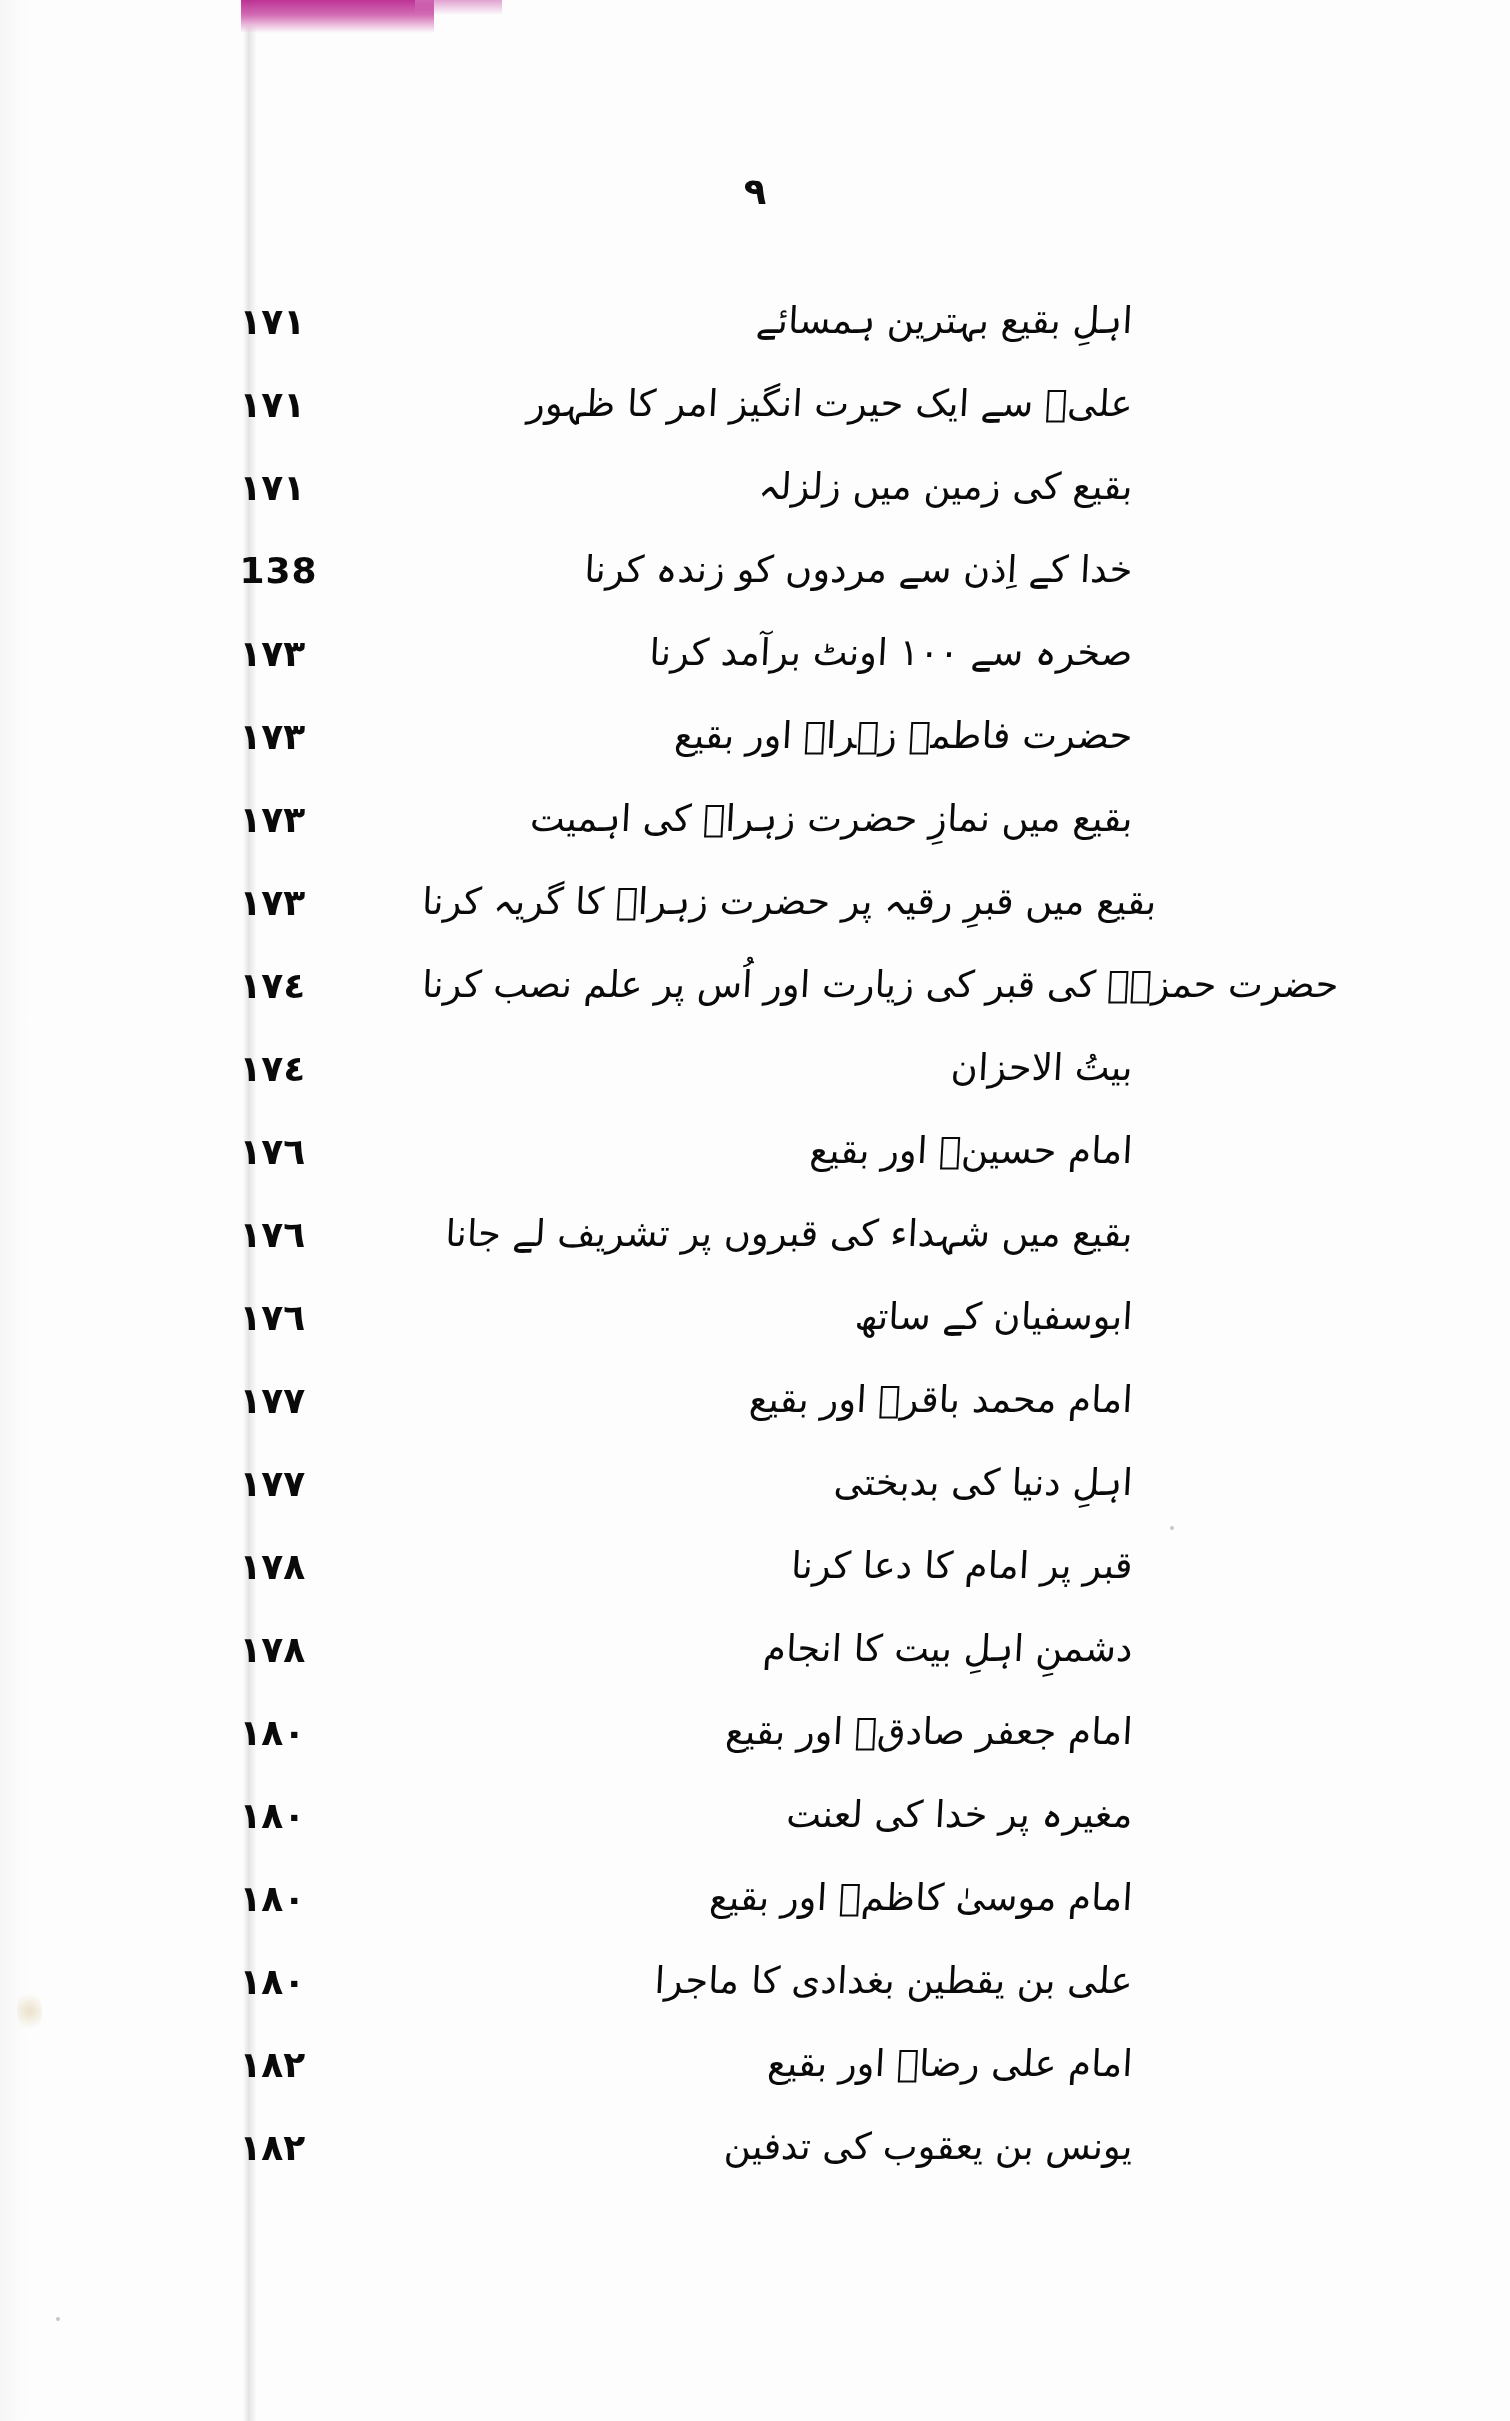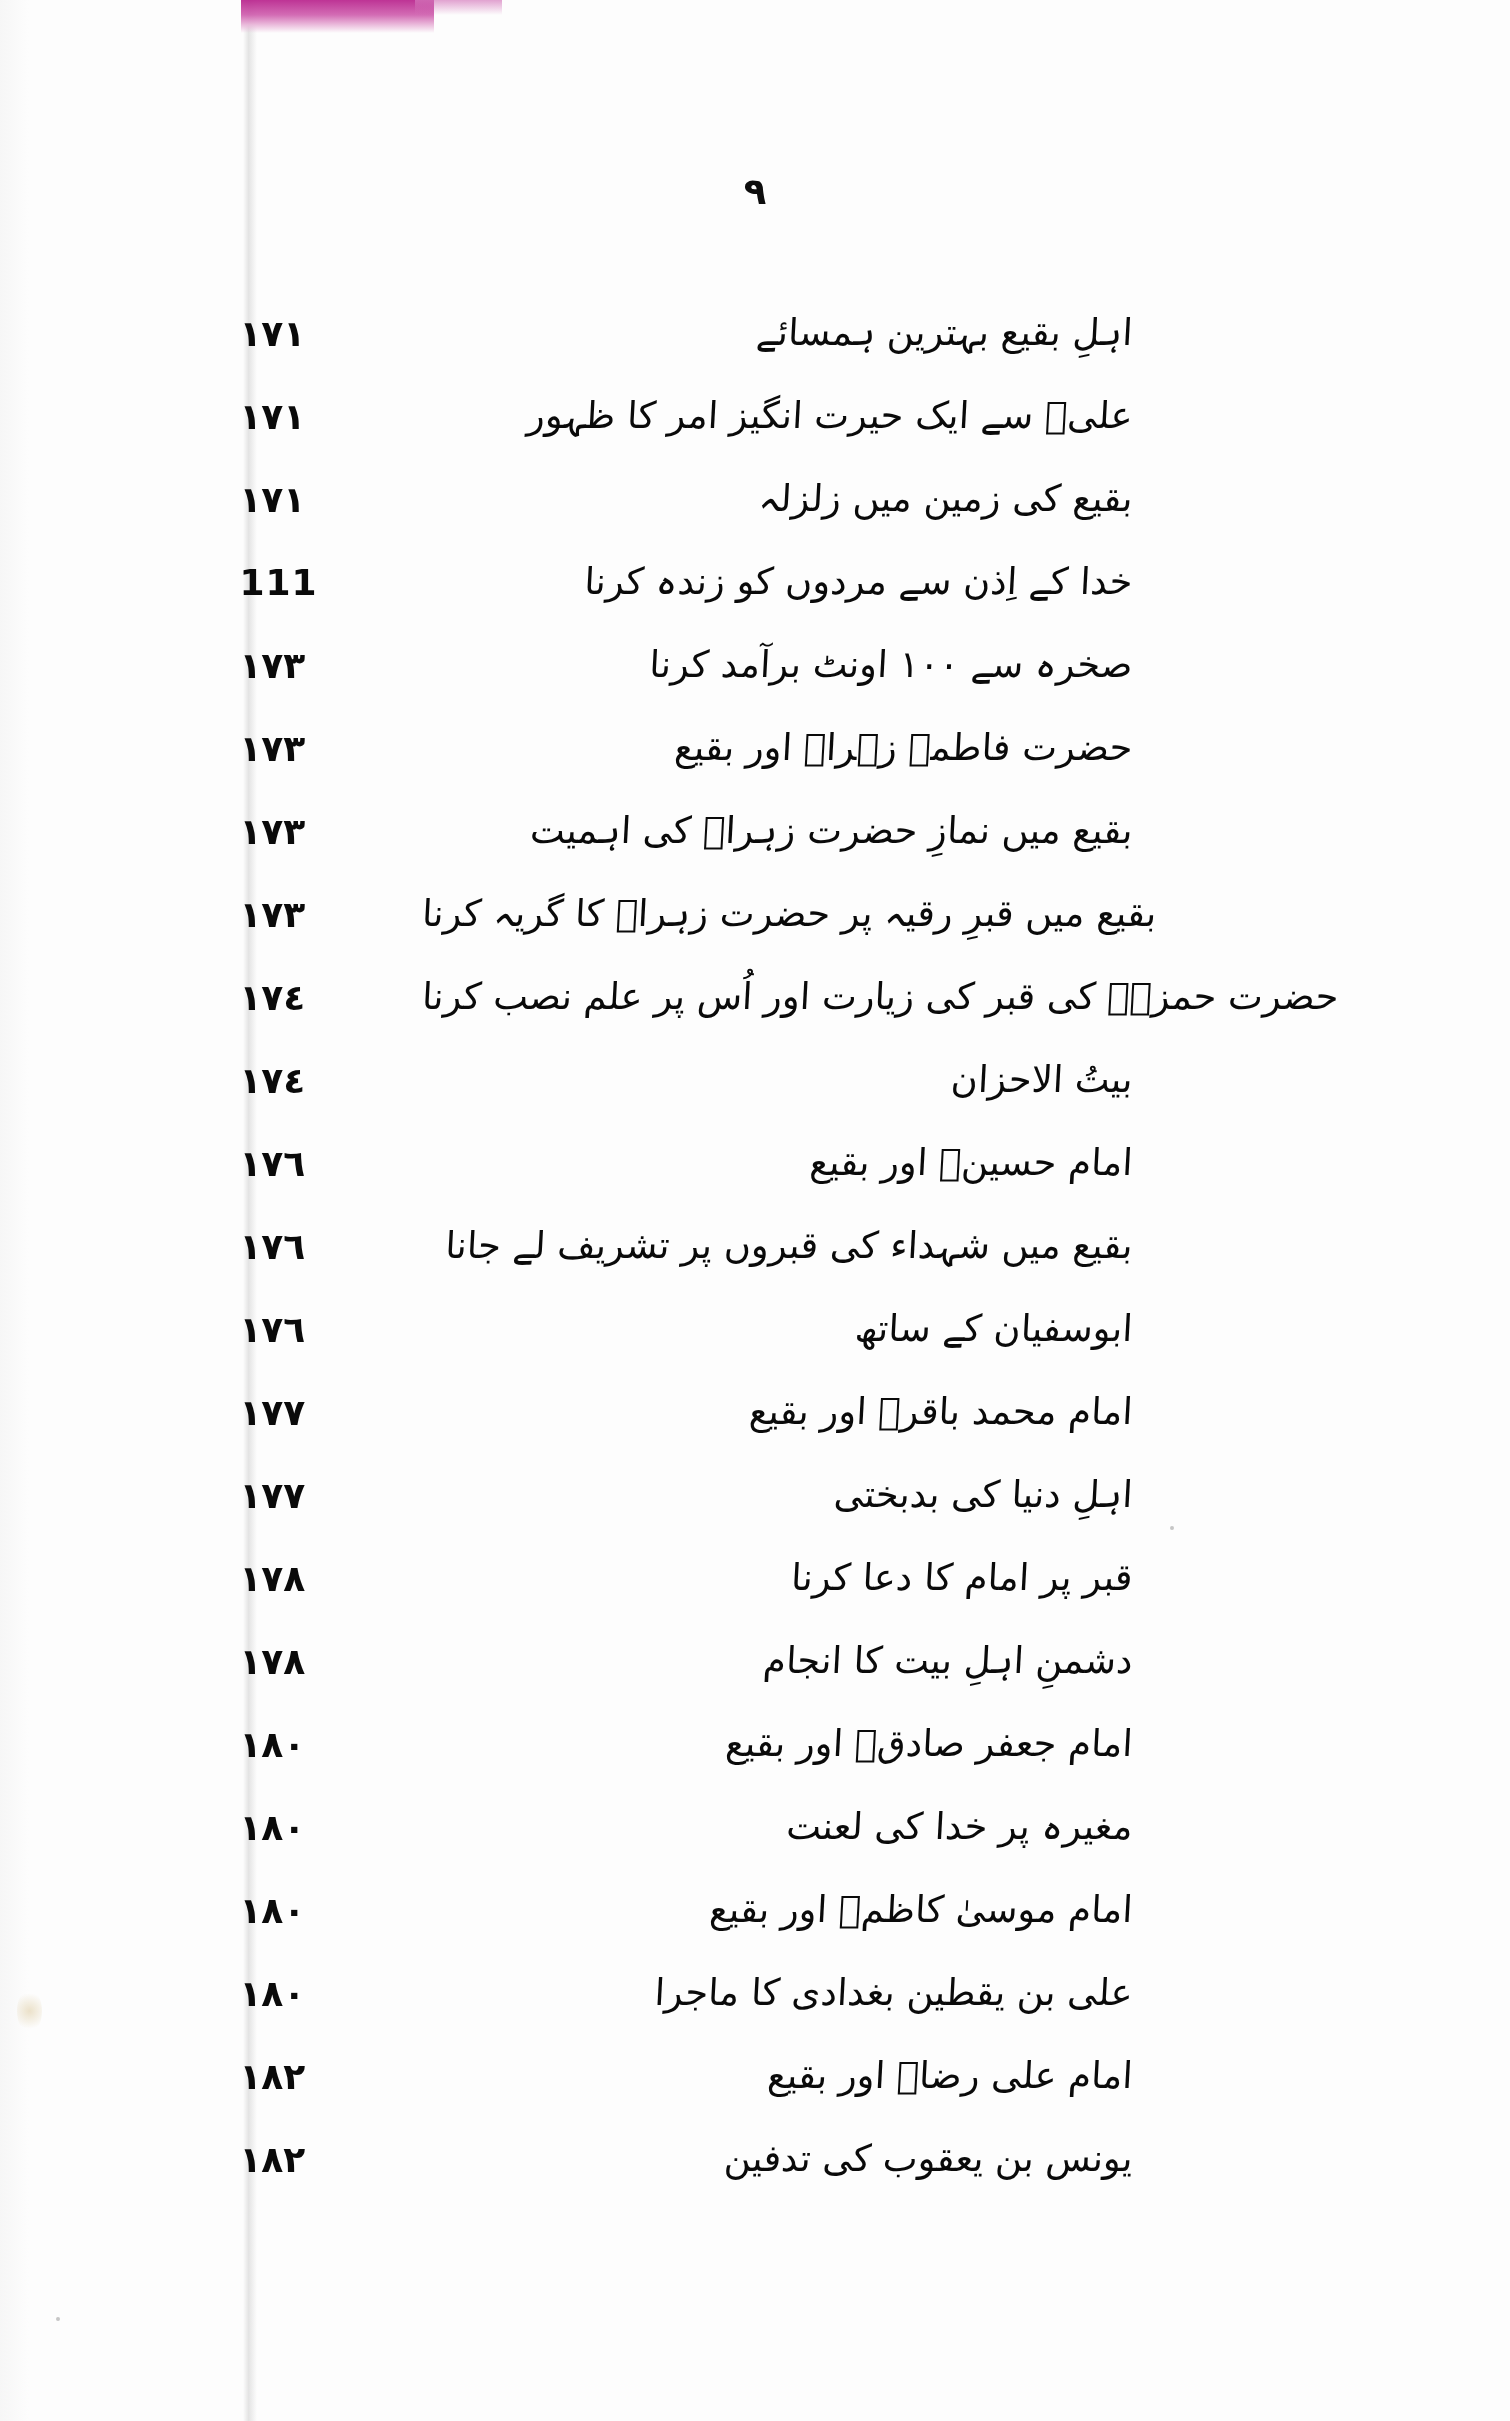--- a/index.html
+++ b/index.html
@@ -84,21 +84,21 @@
     font-family: "DejaVu Sans", sans-serif;
     font-size: 37px;
     font-weight: 700;
     color: #0d0d0d;
     letter-spacing: 0;
   }
 
   
   .toc {
     position: absolute;
-    top: 292px;
+    top: 280px;
     left: 0;
     width: 1276px;
   }
   .toc-row {
     position: relative;
     display: flex;
     align-items: center;
     height: 83px;
     padding: 0 143px 0 222px;
   }
@@ -150,21 +150,21 @@
       </div>
       <div class="toc-row">
         <div class="toc-page">١٧١</div>
         <div class="toc-title">علیؑ سے ایک حیرت انگیز امر کا ظہور</div>
       </div>
       <div class="toc-row">
         <div class="toc-page">١٧١</div>
         <div class="toc-title">بقیع کی زمین میں زلزلہ</div>
       </div>
       <div class="toc-row">
-        <div class="toc-page">111</div>
+        <div class="toc-page">138</div>
         <div class="toc-title">خدا کے اِذن سے مردوں کو زندہ کرنا</div>
       </div>
       <div class="toc-row">
         <div class="toc-page">١٧٣</div>
         <div class="toc-title">صخرہ سے ١٠٠ اونٹ برآمد کرنا</div>
       </div>
       <div class="toc-row">
         <div class="toc-page">١٧٣</div>
         <div class="toc-title">حضرت فاطمہ زہراؑ اور بقیع</div>
       </div>

